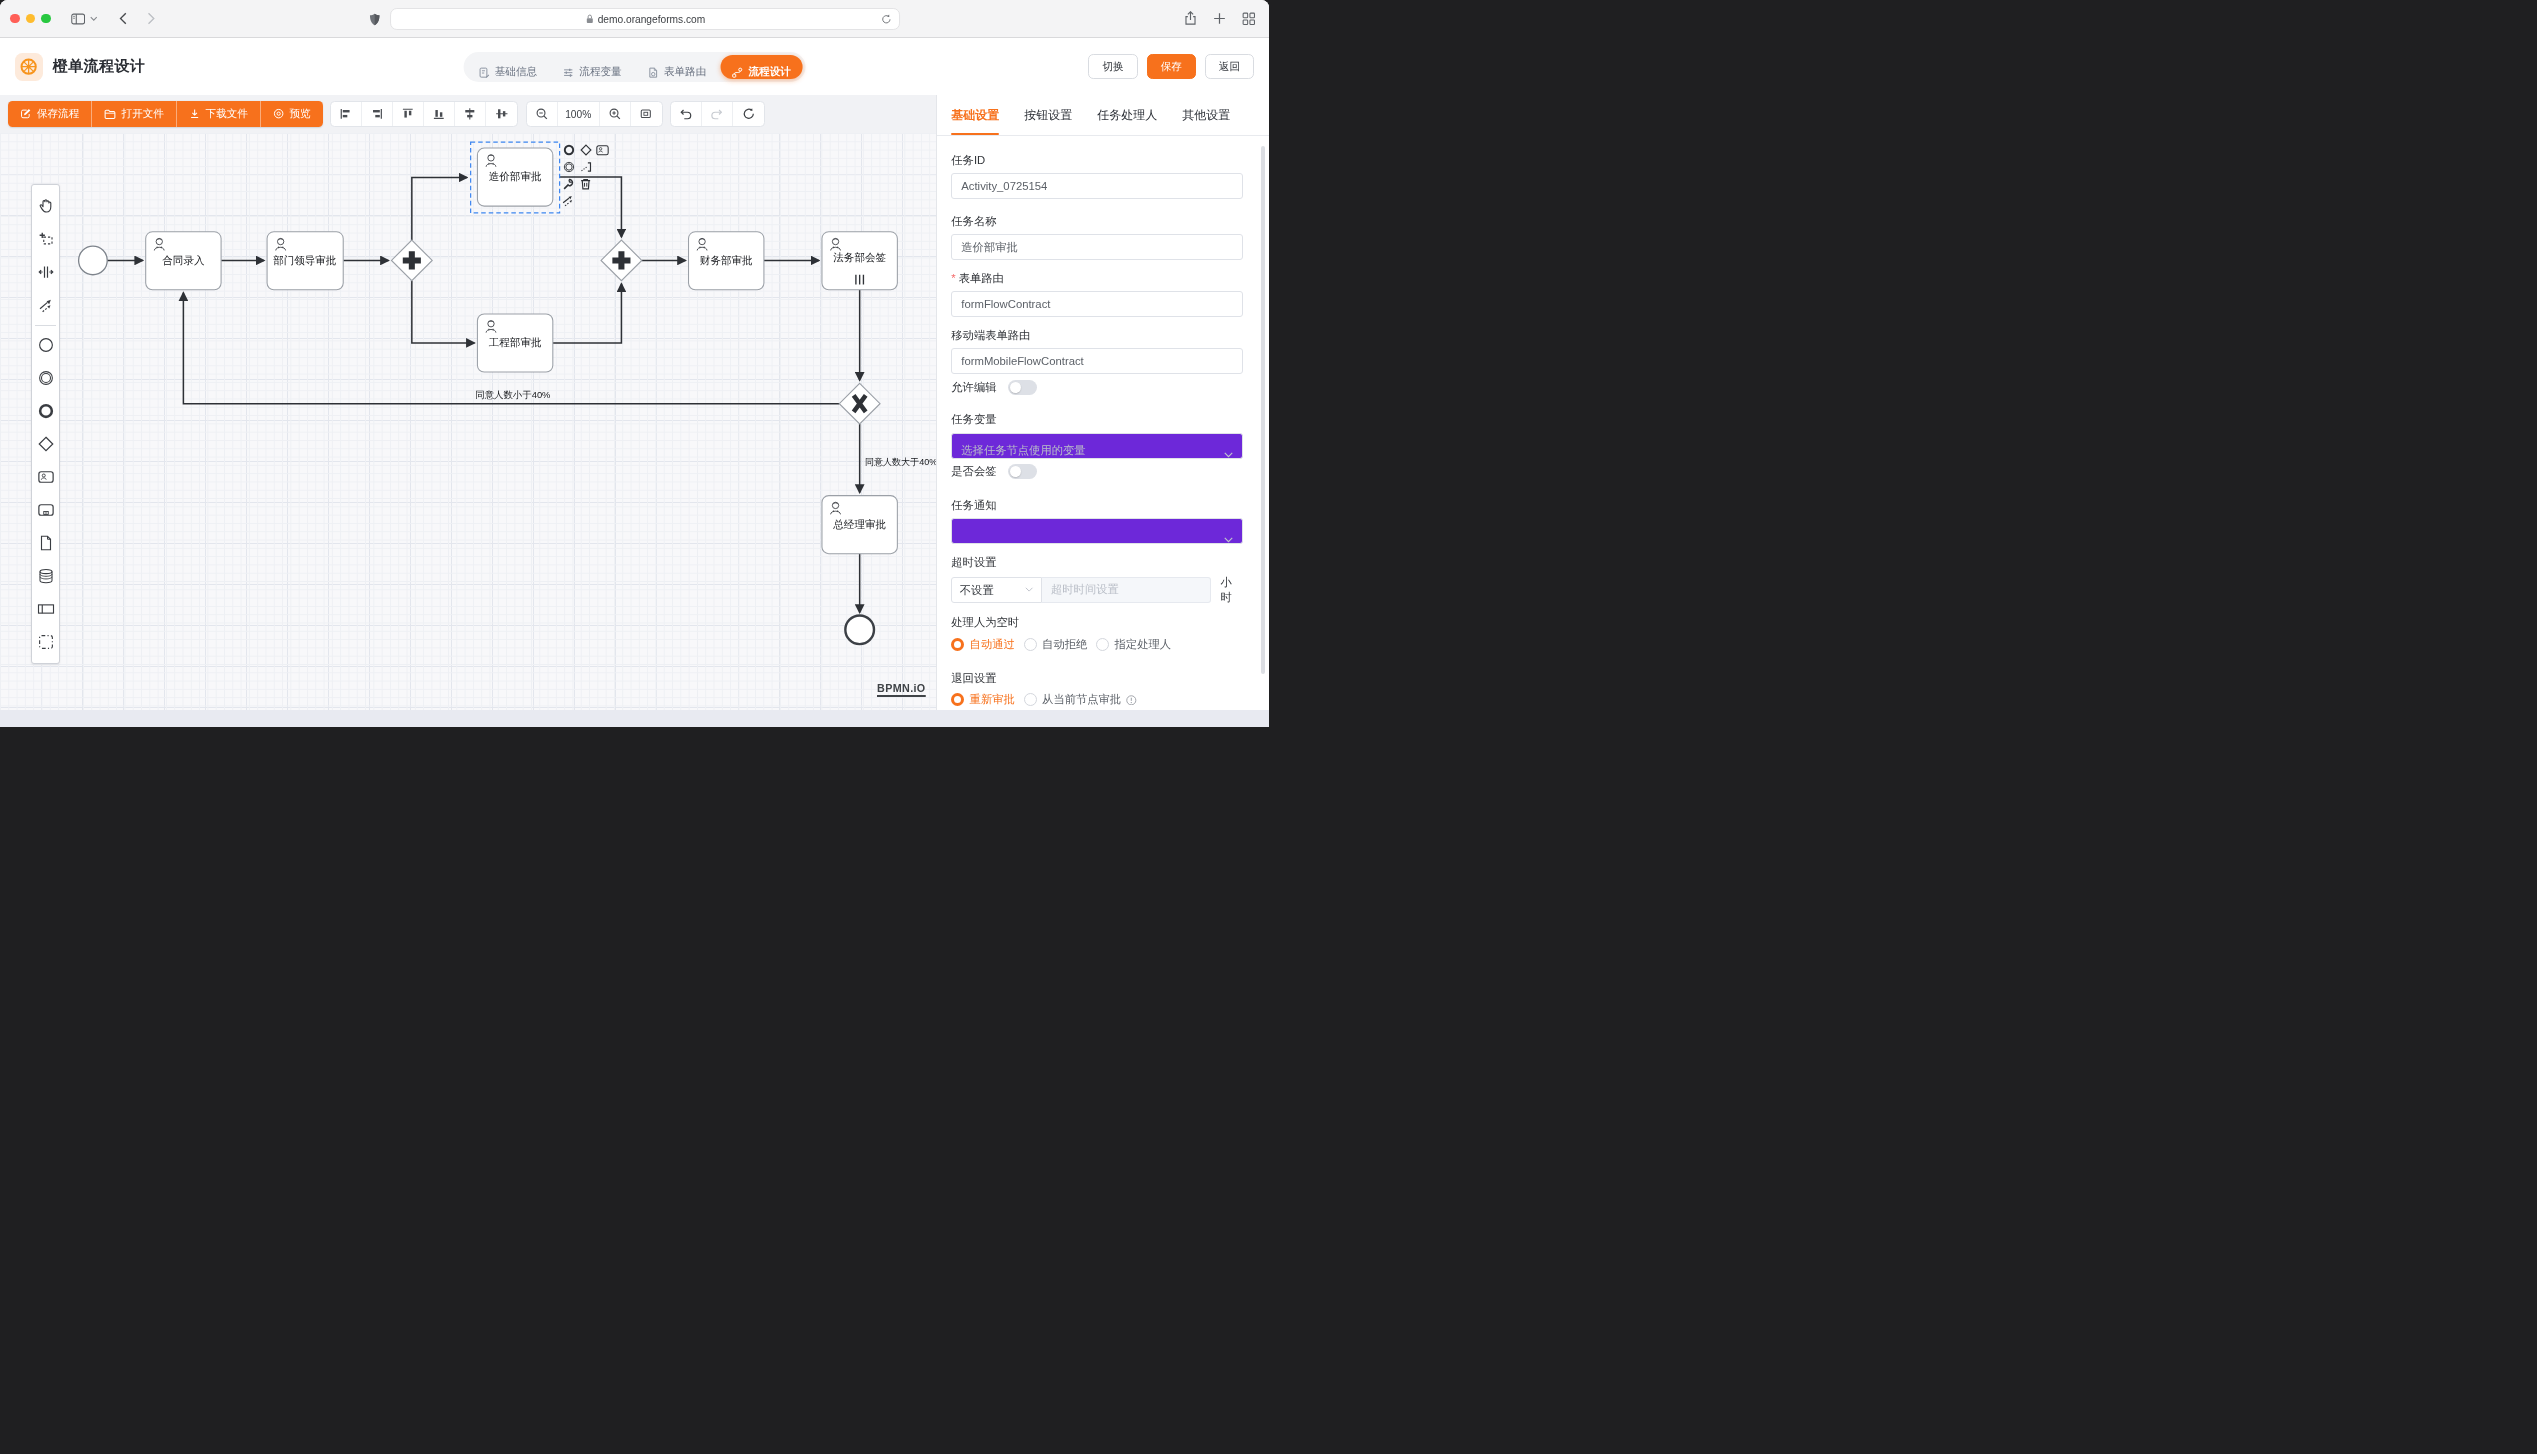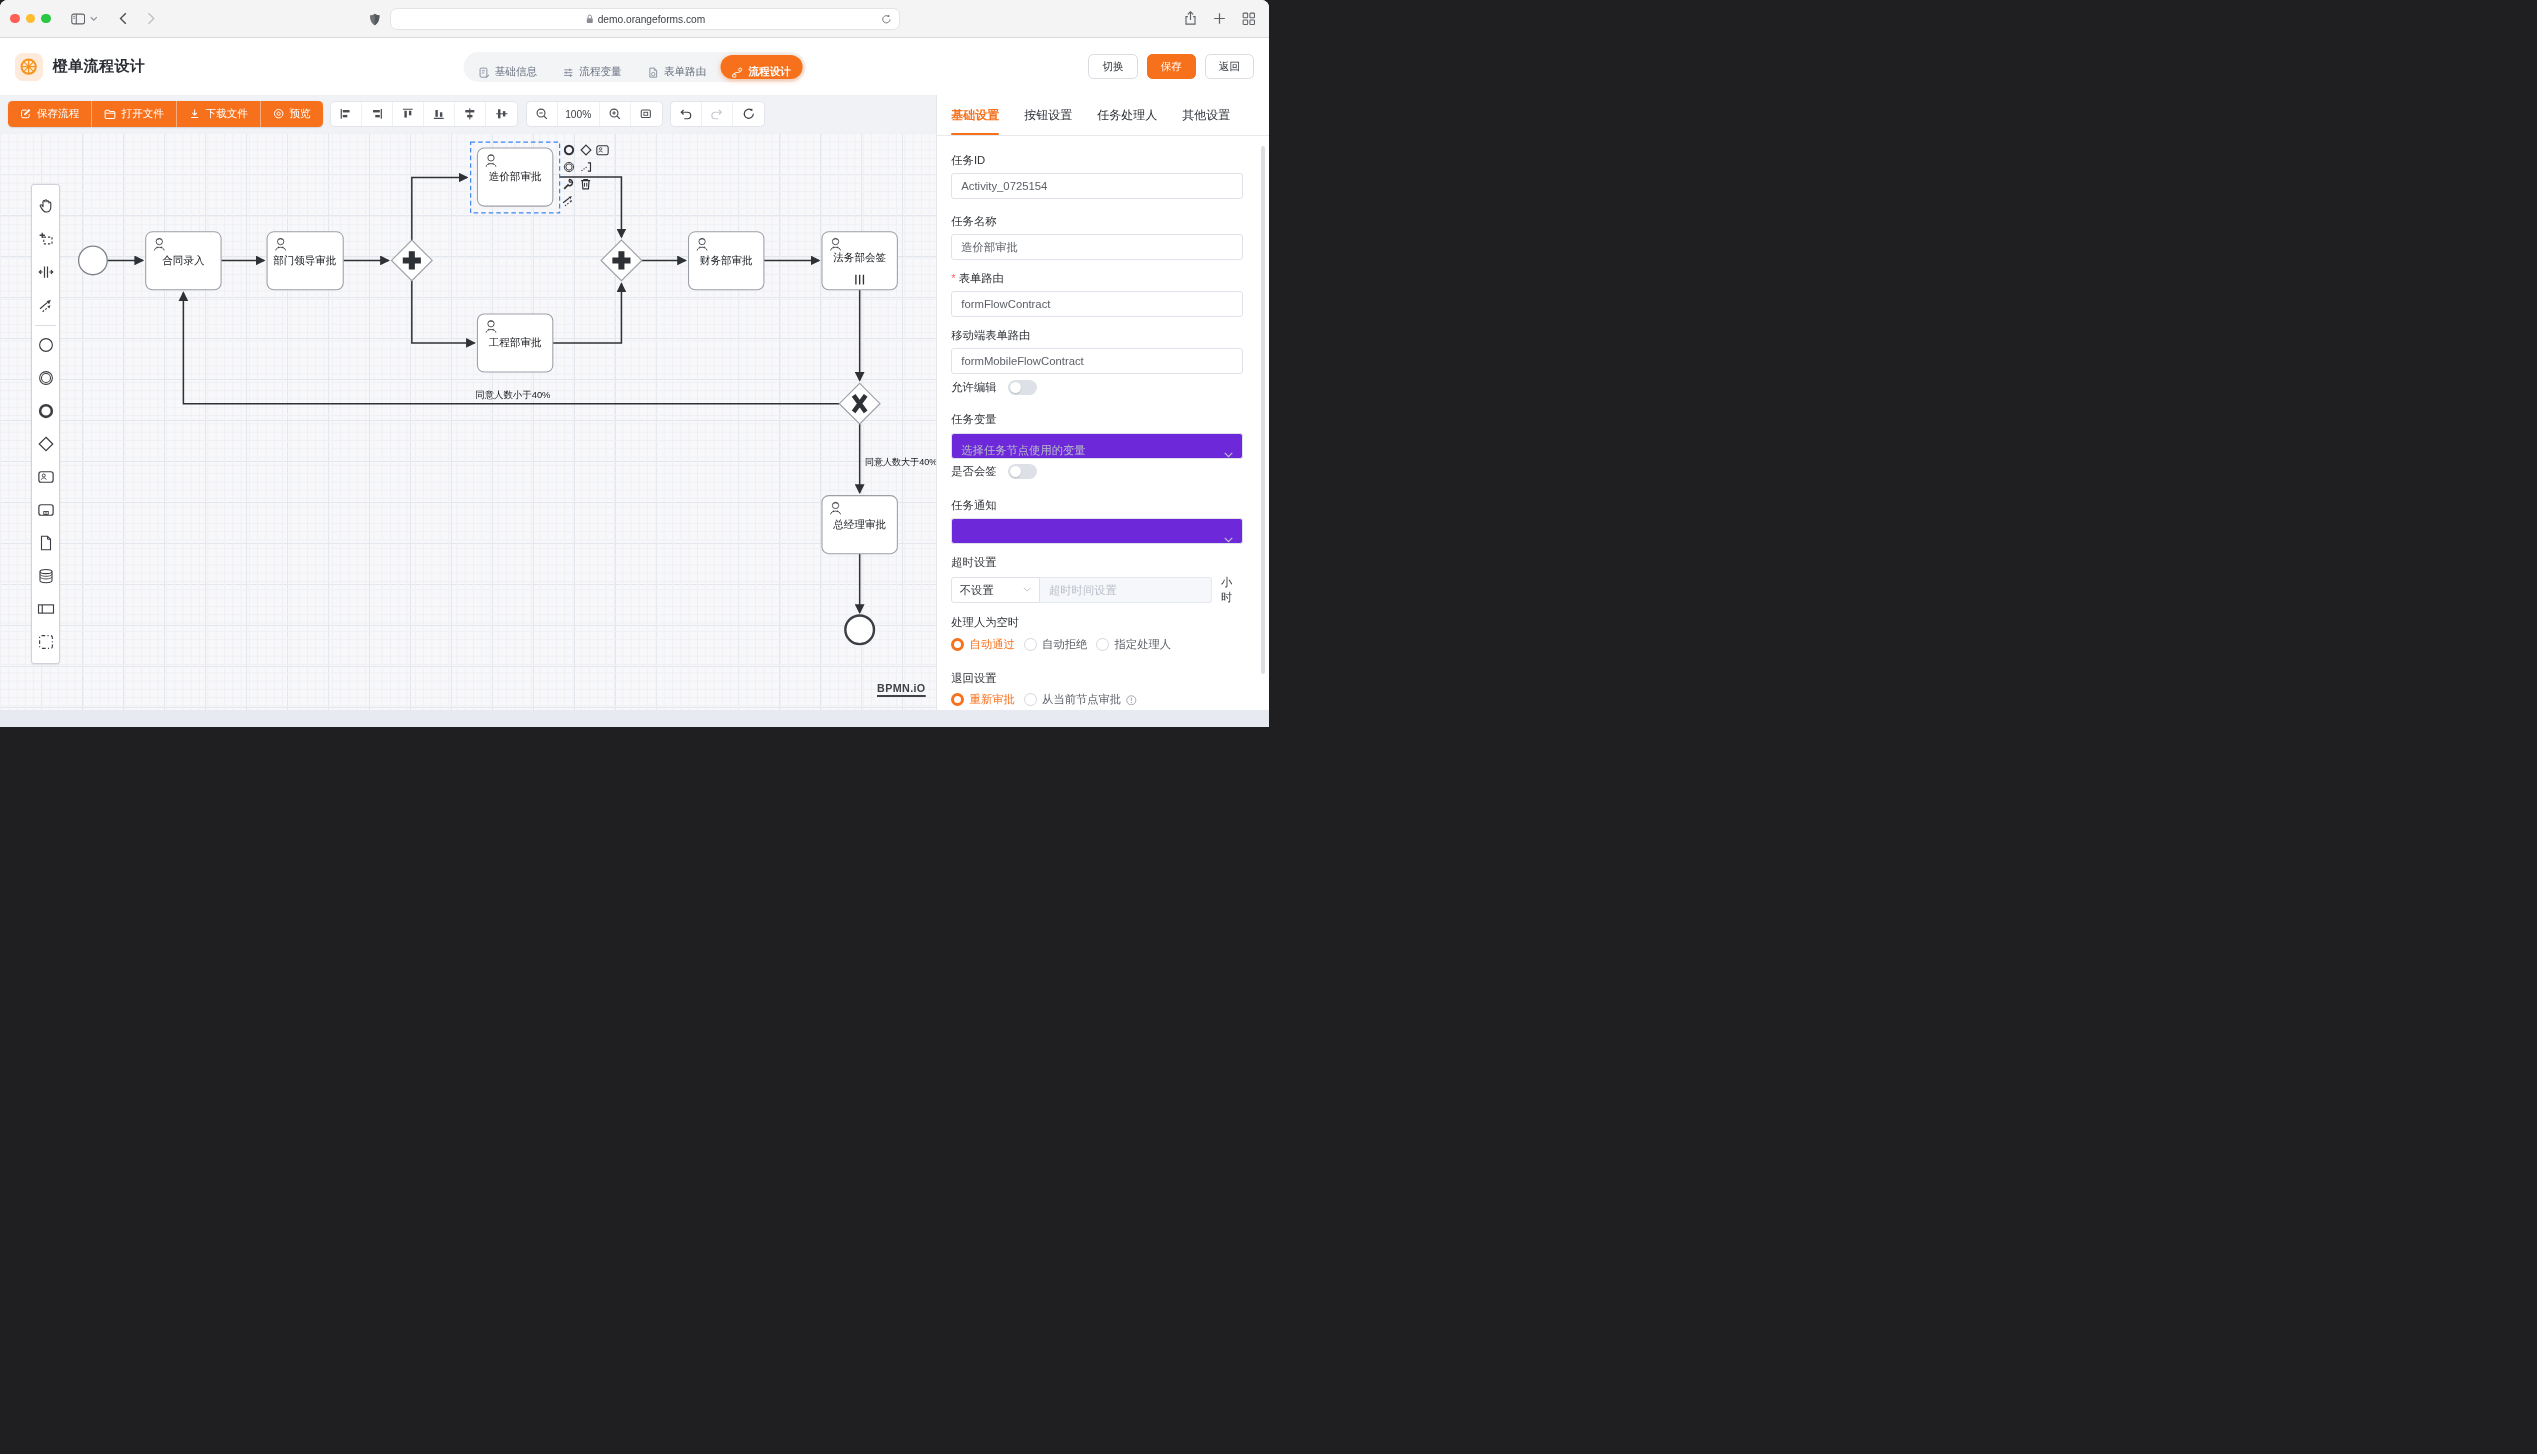--- a/index.html
+++ b/index.html
@@ -66,21 +66,21 @@
   .flabel { font-size:11.3px; color:#303338; line-height:14.3px; margin-bottom:6px; display:flex; align-items:center; }
   .req { color:#f56c6c; margin-right:3px; }
   .finput { width:100%; height:26px; border:0.8px solid #dfe2e8; border-radius:3px; padding:0 9px; font-size:11.3px; color:#5c6168; background:#fff; font-family:inherit; outline:none; }
   .fselect { width:100%; height:26px; border:0.8px solid #dfe2e8; border-radius:3px; padding:0 9px; display:flex; align-items:flex-end; justify-content:space-between; cursor:pointer; background:#6d28d9; }
   .fselect .ph { font-size:11.3px; color:#b9bec7; }
   .inline-row { display:flex; align-items:center; gap:12px; height:15px; }
   .toggle { width:29px; height:14.3px; border-radius:7.5px; background:#dde0e6; position:relative; cursor:pointer; flex:0 0 auto; }
   .toggle .knob { position:absolute; left:1.5px; top:1.5px; width:11.3px; height:11.3px; border-radius:50%; background:#fff; box-shadow:0 0.8px 1.5px rgba(0,0,0,.2); }
   .trow { display:flex; align-items:center; }
   .tsel { width:92px; height:26px; border:0.8px solid #dfe2e8; border-radius:3px 0 0 3px; display:flex; align-items:center; justify-content:space-between; padding:0 7.5px; font-size:11.3px; color:#33373d; cursor:pointer; background:#fff; }
-  .tin { width:172px; height:26px; border:0.8px solid #e6e9ef; border-left:none; border-radius:0 3px 3px 0; background:#f5f7fa; padding:0 9px; font-size:11.3px; font-family:Liberation Sans, sans-serif; color:#5c6168; outline:none; }
+  .tin { width:172px; height:26px; border:0.8px solid #e6e9ef; border-left:none; border-radius:0 3px 3px 0; background:#f5f7fa; padding:0 9px; font-size:11.3px; font-family:Liberation Mono, monospace; color:#5c6168; outline:none; }
   .tin::placeholder, .finput::placeholder { color:#b9bec7; }
   .tunit { margin-left:9px; font-size:11.3px; color:#303338; }
   .rrow { margin-top:7.5px; display:flex; gap:9px; align-items:center; }
   .radio { display:flex; align-items:center; gap:5.3px; cursor:pointer; }
   .rdot { width:13px; height:13px; border-radius:50%; border:1.1px solid #d4d7dd; background:#fff; flex:0 0 auto; }
   .radio.checked .rdot { border:3.8px solid #f7711c; }
   .rtext { font-size:11.3px; color:#5c6168; }
   .radio.checked .rtext { color:#f7711c; }
   .pscroll { position:absolute; right:3.8px; top:51px; width:4.5px; height:528px; border-radius:2.3px; background:#dcdee3; }
 

